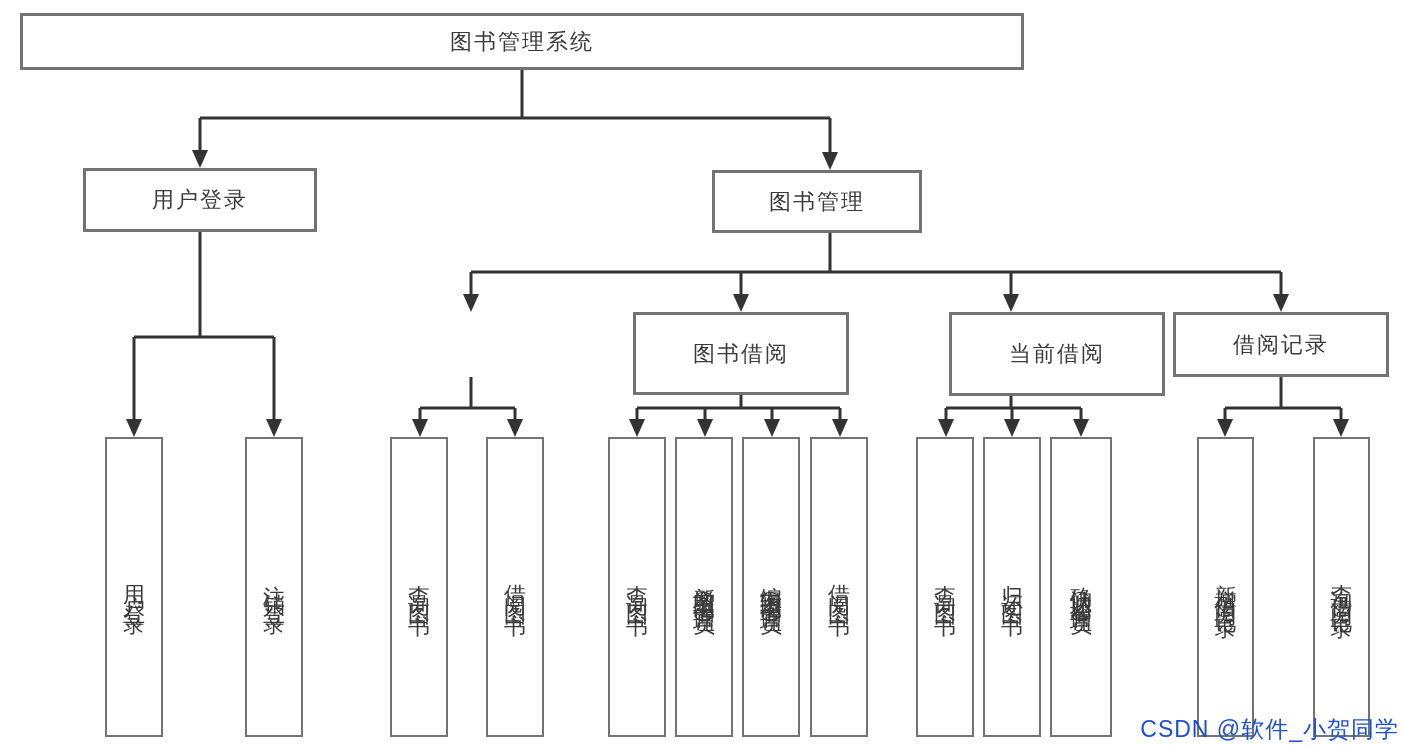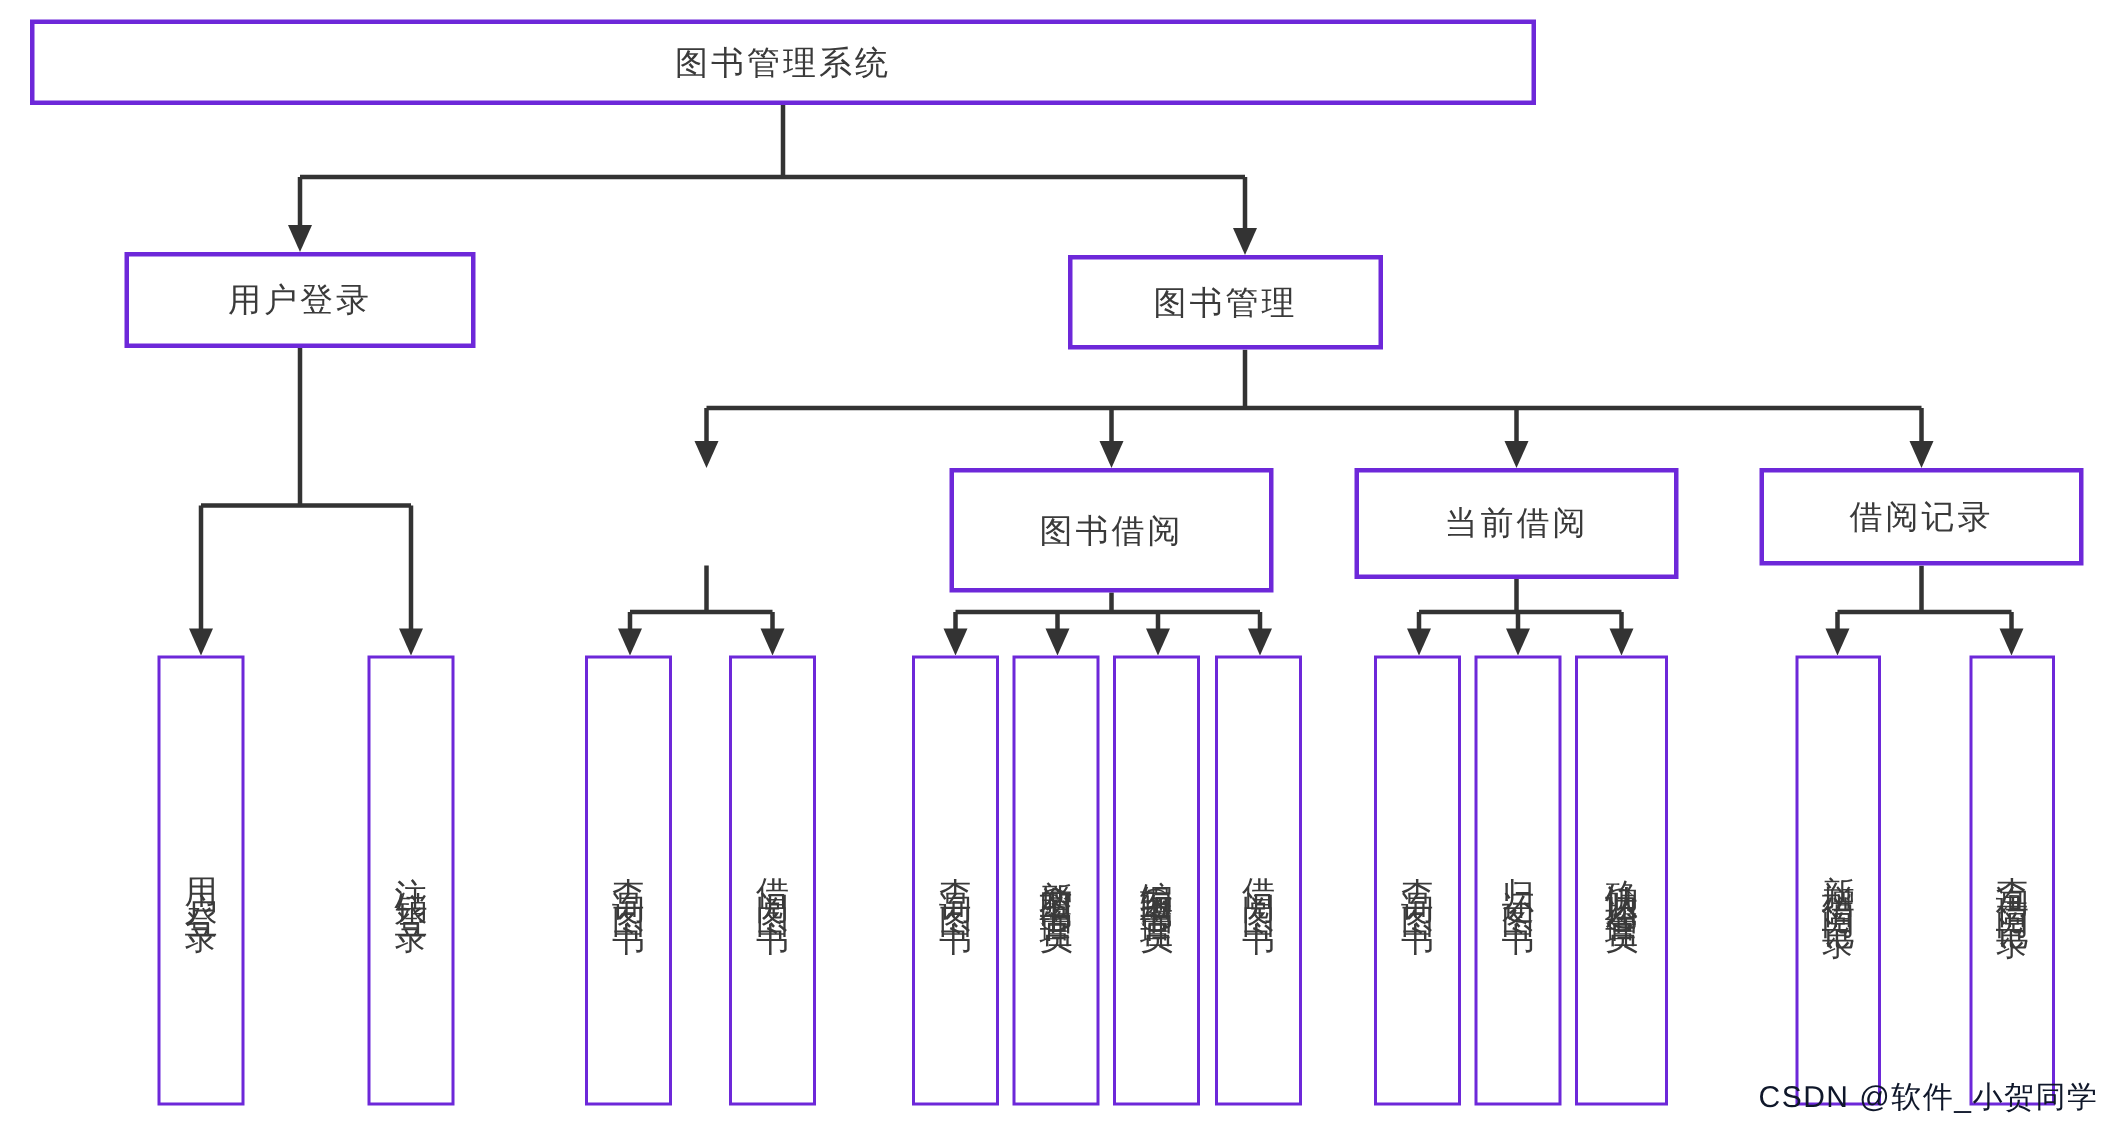--- a/index.html
+++ b/index.html
@@ -12,21 +12,21 @@
     overflow: hidden;
   }
   #wires {
     position: absolute;
     left: 0; top: 0;
     width: 1405px; height: 747px;
   }
   .node {
     position: absolute;
     box-sizing: border-box;
-    border: 3px solid #6d28d9;
+    border: 3px solid #737373;
     background: #ffffff;
     display: flex;
     align-items: center;
     justify-content: center;
     font-size: 22px;
     color: #3a3a3a;
     letter-spacing: 2px;
     text-align: center;
   }
   .leaf {
@@ -36,22 +36,22 @@
     letter-spacing: 10px;
     font-size: 22px;
     padding: 6px 0;
   }
   .leaf.med  { letter-spacing: 7px; }
   .leaf.long { letter-spacing: 4px; }
   .watermark {
     position: absolute;
     right: 6px;
     bottom: 2px;
-    font-size: 20px;
-    color: #0f172a;
+    font-size: 23px;
+    color: #1d4ed8;
     letter-spacing: 1px;
     white-space: nowrap;
   }
 </style>
 </head>
 <body>
 
 <div id="canvas">
 
   <svg id="wires" viewBox="0 0 1405 747" xmlns="http://www.w3.org/2000/svg">
@@ -93,21 +93,21 @@
       <polygon points="1333,419 1349,419 1341,437"></polygon>
     </g>
   </svg>
 
   <div class="node" style="left:20px; top:13px; width:1004px; height:57px">图书管理系统</div>
 
   <div class="node" style="left:83px; top:168px; width:234px; height:64px">用户登录</div>
   <div class="node" style="left:712px; top:170px; width:210px; height:63px">图书管理</div>
 
   <div class="node" style="left:633px; top:312px; width:216px; height:83px">图书借阅</div>
-  <div class="node" style="left:903px; top:312px; width:216px; height:74px">当前借阅</div>
+  <div class="node" style="left:949px; top:312px; width:216px; height:84px">当前借阅</div>
   <div class="node" style="left:1173px; top:312px; width:216px; height:65px">借阅记录</div>
 
   <div class="node leaf" style="left:105px; top:437px; width:58px; height:300px">用户登录</div>
   <div class="node leaf" style="left:245px; top:437px; width:58px; height:300px">注销登录</div>
 
   <div class="node leaf" style="left:390px; top:437px; width:58px; height:300px">查询图书</div>
   <div class="node leaf" style="left:486px; top:437px; width:58px; height:300px">借阅图书</div>
 
   <div class="node leaf" style="left:608px; top:437px; width:58px; height:300px">查询图书</div>
   <div class="node leaf long" style="left:675px; top:437px; width:58px; height:300px">新增图书（管理员）</div>

